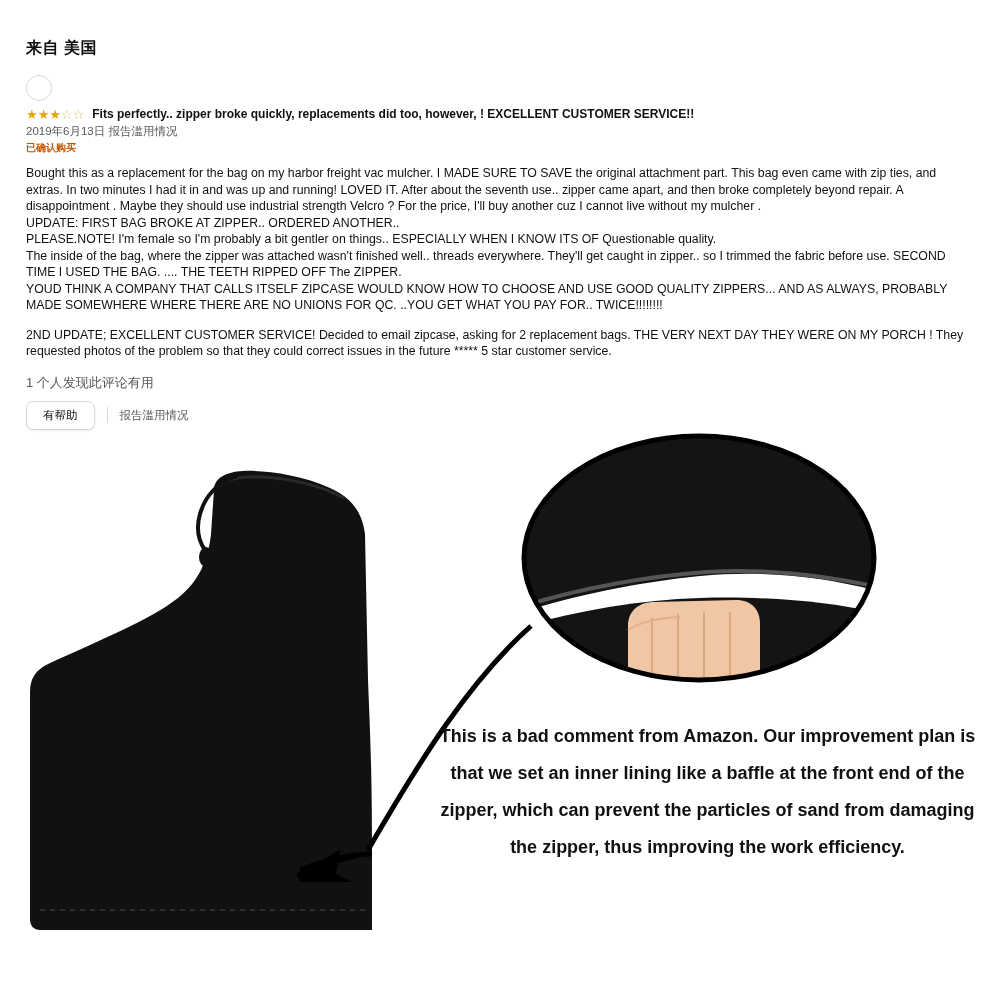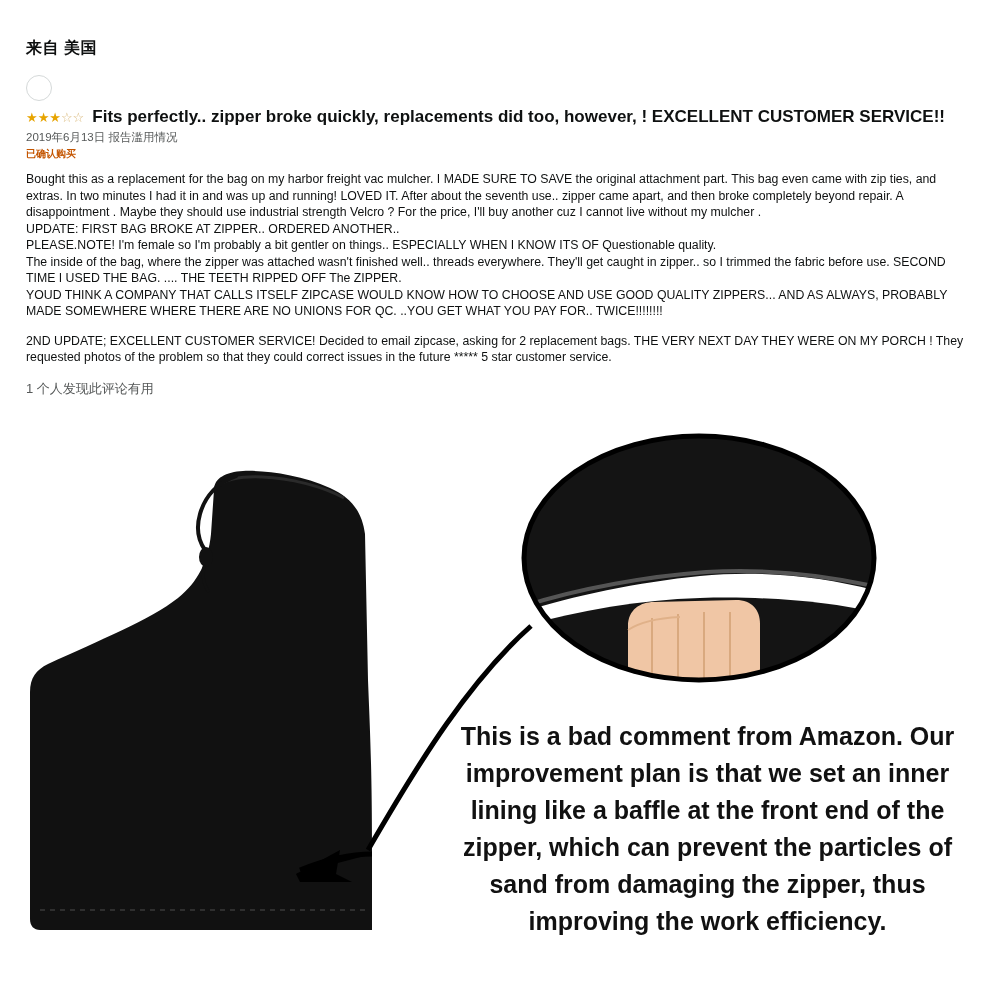--- a/index.html
+++ b/index.html
@@ -55,21 +55,21 @@
   }
   .stars {
     font-size: 13px;
     letter-spacing: 0px;
     line-height: 1;
     white-space: nowrap;
   }
   .star-on { color: #e7a400; }
   .star-off { color: #d9b879; }
   .review-title {
-    font-size: 17px;
+    font-size: 12px;
     font-weight: bold;
     color: #0f1111;
   }
   .review-date {
     font-size: 11.5px;
     color: #565959;
     margin-bottom: 2px;
   }
   .verified {
     font-size: 10px;
@@ -126,21 +126,21 @@
     height: 560px;
   }
 
   
   .caption {
     position: absolute;
     left: 432px;
     right: 18px;
     top: 288px;
     text-align: center;
-    font-size: 25px;
+    font-size: 18px;
     line-height: 37px;
     font-weight: bold;
     color: #111111;
     font-family: "Liberation Sans", sans-serif;
   }
 </style>
 </head>
 <body>
 
 <div class="page">
@@ -166,20 +166,25 @@
       <p>UPDATE: FIRST BAG BROKE AT ZIPPER.. ORDERED ANOTHER..</p>
       <p>PLEASE.NOTE! I'm female so I'm probably a bit gentler on things.. ESPECIALLY WHEN I KNOW ITS OF Questionable quality.</p>
       <p>The inside of the bag, where the zipper was attached wasn't finished well.. threads everywhere. They'll get caught in zipper.. so I trimmed the fabric before use. SECOND TIME I USED THE BAG. .... THE TEETH RIPPED OFF The ZIPPER.</p>
       <p>YOUD THINK A COMPANY THAT CALLS ITSELF ZIPCASE WOULD KNOW HOW TO CHOOSE AND USE GOOD QUALITY ZIPPERS... AND AS ALWAYS, PROBABLY MADE SOMEWHERE WHERE THERE ARE NO UNIONS FOR QC. ..YOU GET WHAT YOU PAY FOR.. TWICE!!!!!!!!</p>
       <div class="gap"></div>
       <p>2ND UPDATE; EXCELLENT CUSTOMER SERVICE! Decided to email zipcase, asking for 2 replacement bags. THE VERY NEXT DAY THEY WERE ON MY PORCH ! They requested photos of the problem so that they could correct issues in the future ***** 5 star customer service.</p>
     </div>
 
     <div class="helpful-count">1 个人发现此评论有用</div>
 
+    <div class="actions">
+      <button class="helpful-btn">有帮助</button>
+      <div class="divider-v"></div>
+      <span class="report-link">报告滥用情况</span>
+    </div>
   </div>
 
   <div class="illustration">
 
     <svg width="1001" height="560" viewBox="0 0 1001 560" style="position:absolute;left:0;top:0;">
 
       <g>
         <path d="M214 60
                  C 214 48, 226 42, 243 41
                  C 262 40, 300 44, 330 58

